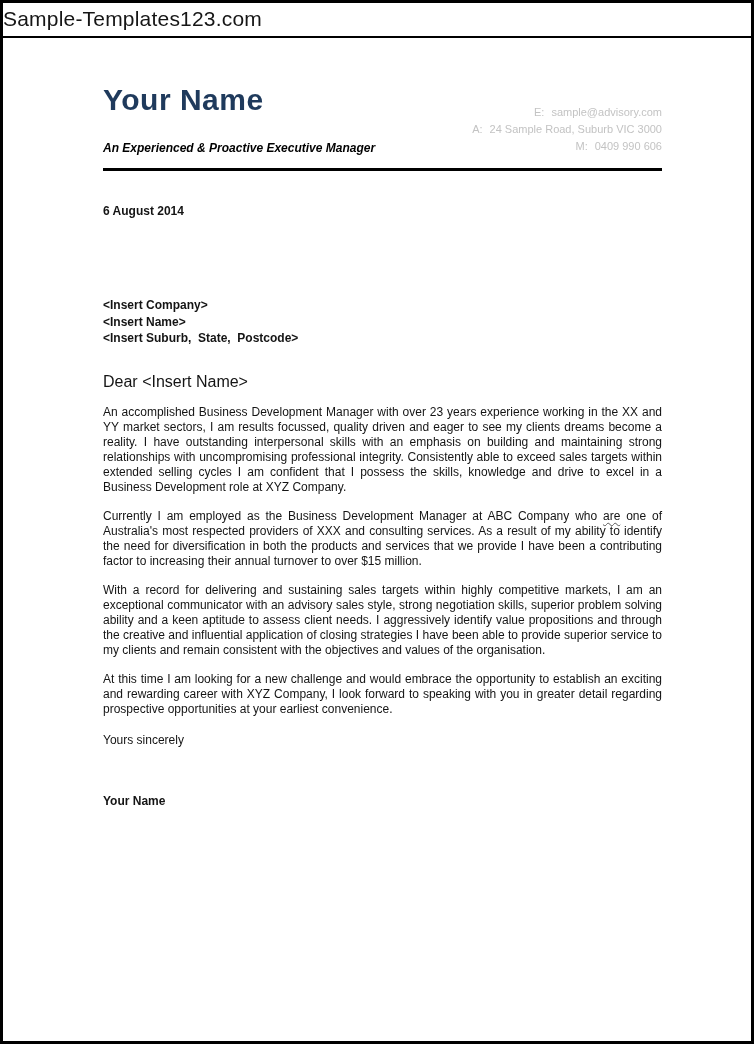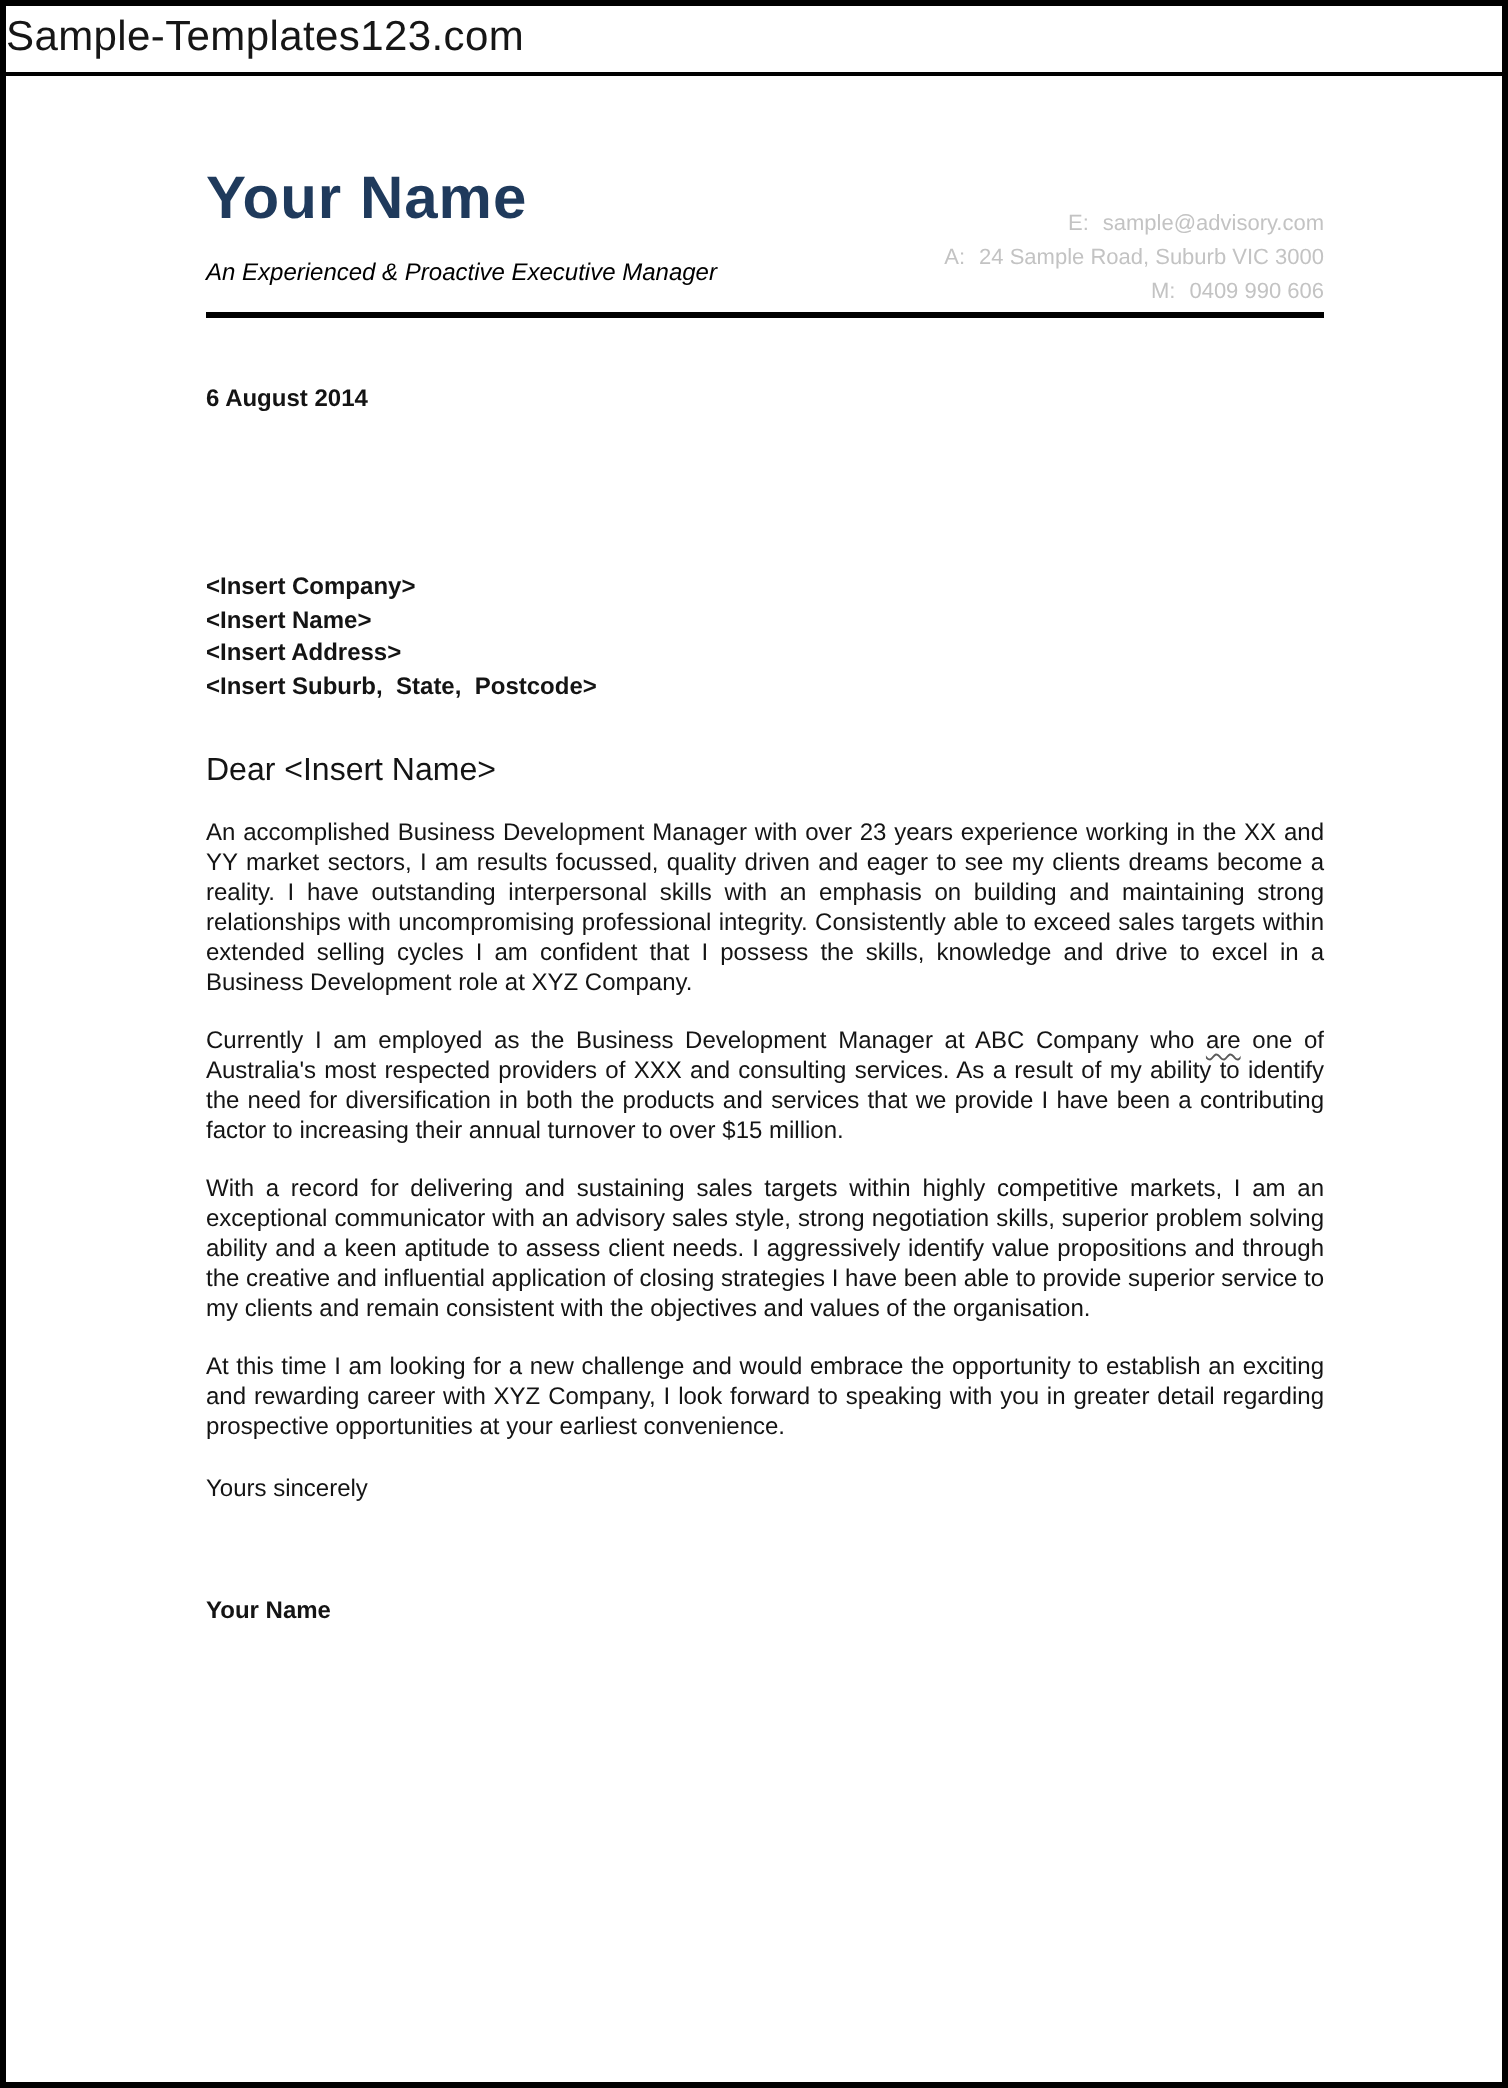--- a/index.html
+++ b/index.html
@@ -26,22 +26,22 @@
     color:#1f3a5c;
     line-height:36px;
   }
   .contact-block {
     position:absolute; top:66px; right:0;
     text-align:right; font-size:11px; line-height:17px;
     color:#c3c3c3;
   }
   .contact-line .c-label { margin-right:7px; }
   .tagline {
-    margin-top:11px;
-    font-size:12px; font-weight:normal; font-style:italic; color:#000;
+    margin-top:23px;
+    font-size:12px; font-weight:bold; font-style:italic; color:#000;
   }
   .head-rule { margin-top:13px; height:0; border-top:3px solid #000; }
 
   .date-line { margin-top:33px; font-size:12px; font-weight:bold; }
 
   .recipient-block { margin-top:79px; font-size:12px; font-weight:bold; line-height:16.5px; }
   .recipient-line { white-space:pre-wrap; }
 
   .salutation { margin-top:26px; font-size:16px; }
 
@@ -94,21 +94,20 @@
 
       <div class="tagline">An Experienced &amp; Proactive Executive Manager</div>
       <div class="head-rule"></div>
     </div>
 
     <div class="date-line">6 August 2014</div>
 
     <div class="recipient-block">
       <div class="recipient-line">&lt;Insert Company&gt;</div>
       <div class="recipient-line">&lt;Insert Name&gt;</div>
-      <div class="recipient-line">&lt;Insert Address&gt;</div>
       <div class="recipient-line">&lt;Insert Suburb,  State,  Postcode&gt;</div>
     </div>
 
     <div class="salutation">Dear &lt;Insert Name&gt;</div>
 
 
     <p class="body-para">An accomplished Business Development Manager with over 23 years experience working in the XX and YY market sectors, I am results focussed, quality driven and eager to see my clients dreams become a reality.  I have outstanding interpersonal skills with an emphasis on building and maintaining strong relationships with uncompromising professional integrity.  Consistently able to exceed sales targets within extended selling cycles I am confident that I possess the skills, knowledge and drive to excel in a Business Development role at XYZ Company.</p>
 
     <p class="body-para"><span>Currently I am employed as the Business Development Manager at ABC Company who </span><span class="grammar-marked">are</span><span> one of Australia's most respected providers of XXX and consulting services.  As a result of my ability to identify the need for diversification in both the products and services that we provide I have been a contributing factor to increasing their annual turnover to over $15 million.</span></p>
 

